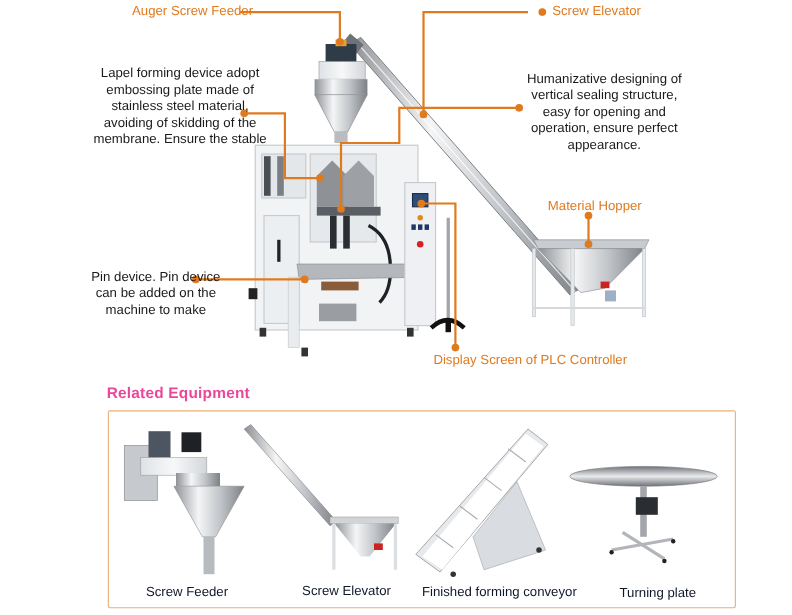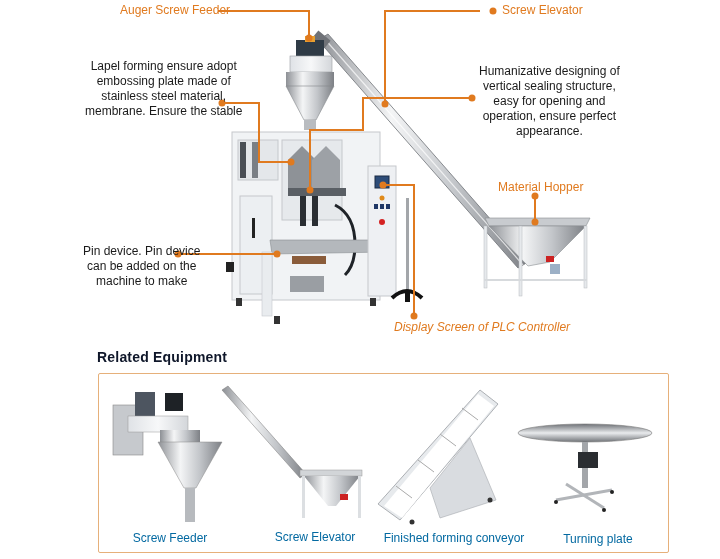--- a/index.html
+++ b/index.html
@@ -1,23 +1,23 @@
 <!DOCTYPE html>
 <html><head>
 <meta charset="utf-8">
 <style>
   html, body { margin: 0; padding: 0; background: #ffffff; }
   body { width: 720px; height: 559px; position: relative; overflow: hidden;
          font-family: "Liberation Sans", sans-serif; }
   .abs { position: absolute; text-align: center; }
   .callout-label { color: #e07a1f; font-size: 12px; white-space: nowrap; }
   .desc { color: #1a1a1a; font-size: 12px; line-height: 15px; }
-  .section-title { color: #0f172a; font-weight: bold; font-size: 14px; letter-spacing: 0.2px; }
+  .section-title { color: #ec4899; font-weight: bold; font-size: 14px; letter-spacing: 0.2px; }
   .equip-box { border: 1.5px solid #e6b07a; border-radius: 2px; }
-  .equip-label { color: #0369a1; font-size: 12px; text-align: center; white-space: nowrap; }
+  .equip-label { color: #0f172a; font-size: 12px; text-align: center; white-space: nowrap; }
   svg { position: absolute; left: 0; top: 0; }
 </style>
 </head>
 <body>
 
 <svg width="720" height="559">
   <defs>
     <linearGradient id="steelV" x1="0" x2="1" y1="0" y2="0">
       <stop offset="0" stop-color="#8d9095"></stop>
       <stop offset="0.35" stop-color="#f4f5f6"></stop>
@@ -124,26 +124,27 @@
     <circle cx="383" cy="185" r="3.5"></circle>
     <circle cx="414" cy="316" r="3.5"></circle>
     <circle cx="535" cy="196" r="3.5"></circle>
     <circle cx="535" cy="222" r="3.5"></circle>
   </g>
 </svg>
 
 <div class="abs callout-label" style="left:120px;top:3px;">Auger Screw Feeder</div>
 <div class="abs callout-label" style="left:502px;top:3px;">Screw Elevator</div>
 <div class="abs callout-label" style="left:498px;top:180px;">Material Hopper</div>
-<div class="abs callout-label" style="left:394px;top:320px;font-style:italic;">Display Screen of PLC Controller</div>
+<div class="abs callout-label" style="left:394px;top:320px;">Display Screen of PLC Controller</div>
 
 <div class="abs desc" style="left:85px;top:59px;">
-  <div>Lapel forming ensure adopt</div>
+  <div>Lapel forming device adopt</div>
   <div>embossing plate made of</div>
   <div>stainless steel material,</div>
+  <div>avoiding of skidding of the</div>
   <div>membrane. Ensure the stable</div>
 </div>
 
 <div class="abs desc" style="left:479px;top:64px;">
   <div>Humanizative designing of</div>
   <div>vertical sealing structure,</div>
   <div>easy for opening and</div>
   <div>operation, ensure perfect</div>
   <div>appearance.</div>
 </div>

